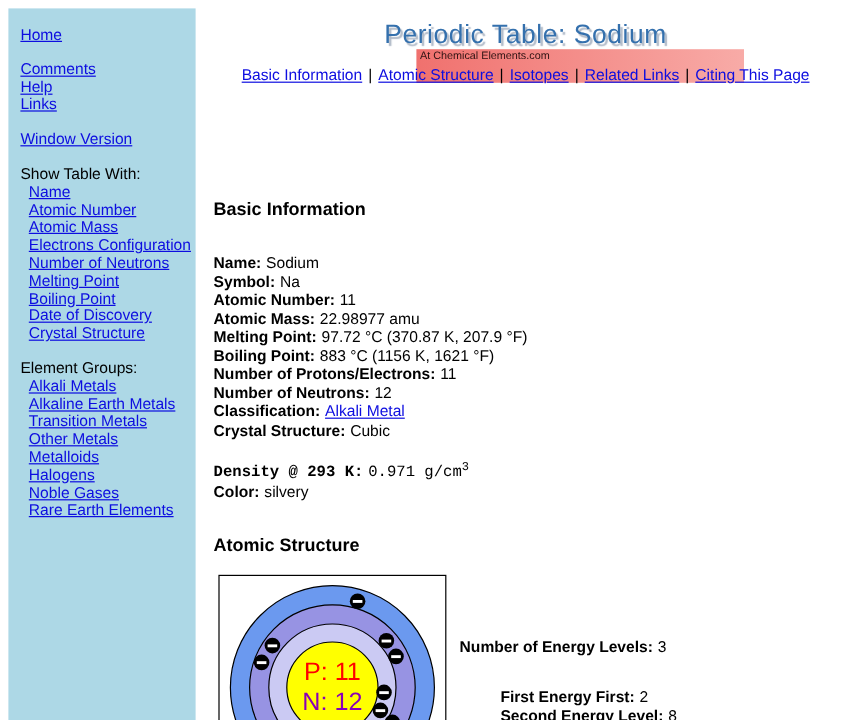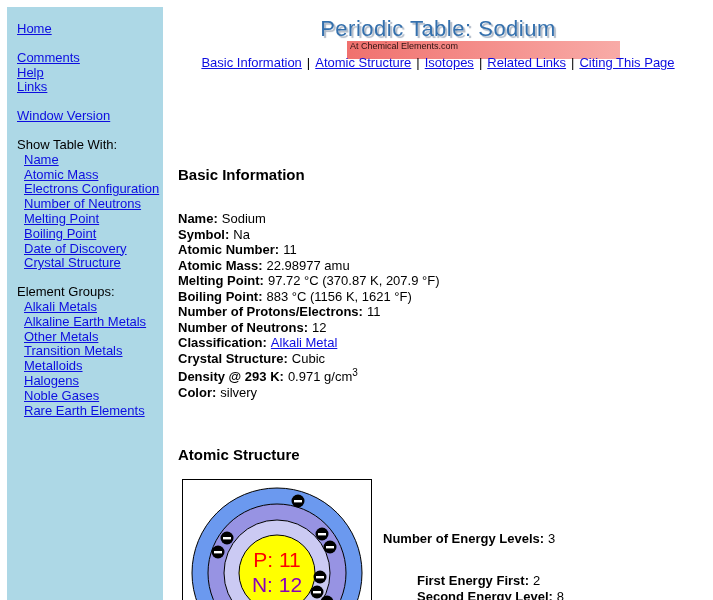--- a/index.html
+++ b/index.html
@@ -20,36 +20,36 @@
   .indent{padding-left:7px;}
 
   
   .main{position:absolute;left:163px;top:0;width:550px;height:600px;}
   .title{
     position:absolute;top:16px;left:0;width:100%;text-align:center;
     font-size:22px;color:#3470AD;text-shadow:2px 2px 1px #aeb8c6;
     letter-spacing:.5px;
   }
   .logobar{
-    position:absolute;left:184px;top:41px;width:273px;height:18px;
+    position:absolute;left:184px;top:41px;width:273px;height:28px;
     background:linear-gradient(to right,#F0716E,#F8ABA7);
     font-size:9px;line-height:11px;color:#2e1212;
     padding-left:3px;box-sizing:border-box;white-space:nowrap;overflow:hidden;
   }
   .nav{position:absolute;top:55px;left:0;width:100%;text-align:center;font-size:13px;}
   .nav .sep{margin:0 5px;color:#000;}
 
   .h2{position:absolute;left:15px;font-size:15px;font-weight:bold;}
   #bi-h{top:166px;}
   #as-h{top:446px;}
 
   .fields{position:absolute;left:15px;top:211px;font-size:13px;}
   .frow{line-height:15.5px;white-space:nowrap;}
   .lbl{font-weight:bold;margin-right:4px;}
-  .density{margin-top:3px;}
+  .density{margin-top:20px;font-family:Liberation Mono, monospace;}
   sup{font-size:10px;line-height:0;}
 
   .diagram{
     position:absolute;left:19px;top:479px;width:188px;height:130px;
     border:1px solid #000;background:#fff;
   }
   .energy{position:absolute;left:220px;top:531px;font-size:13px;white-space:nowrap;}
   .levels{position:absolute;left:254px;top:573px;font-size:13px;line-height:15.5px;white-space:nowrap;}
   svg text{font-family:"Liberation Sans",sans-serif;}
 </style>
@@ -64,34 +64,35 @@
     <div class="row"><a>Comments</a></div>
     <div class="row"><a>Help</a></div>
     <div class="row"><a>Links</a></div>
   </div>
   <div class="sgroup">
     <div class="row"><a>Window Version</a></div>
   </div>
   <div class="sgroup">
     <div class="row">Show Table With:</div>
     <div class="row indent"><a>Name</a></div>
+    <div class="row indent"><a>Atomic Number</a></div>
     <div class="row indent"><a>Atomic Mass</a></div>
     <div class="row indent"><a>Electrons Configuration</a></div>
     <div class="row indent"><a>Number of Neutrons</a></div>
     <div class="row indent"><a>Melting Point</a></div>
     <div class="row indent"><a>Boiling Point</a></div>
     <div class="row indent"><a>Date of Discovery</a></div>
     <div class="row indent"><a>Crystal Structure</a></div>
   </div>
   <div class="sgroup">
     <div class="row">Element Groups:</div>
     <div class="row indent"><a>Alkali Metals</a></div>
     <div class="row indent"><a>Alkaline Earth Metals</a></div>
+    <div class="row indent"><a>Transition Metals</a></div>
     <div class="row indent"><a>Other Metals</a></div>
-    <div class="row indent"><a>Transition Metals</a></div>
     <div class="row indent"><a>Metalloids</a></div>
     <div class="row indent"><a>Halogens</a></div>
     <div class="row indent"><a>Noble Gases</a></div>
     <div class="row indent"><a>Rare Earth Elements</a></div>
   </div>
 </div>
 
 <div class="main">
 
   <div class="title">Periodic Table: Sodium</div>

